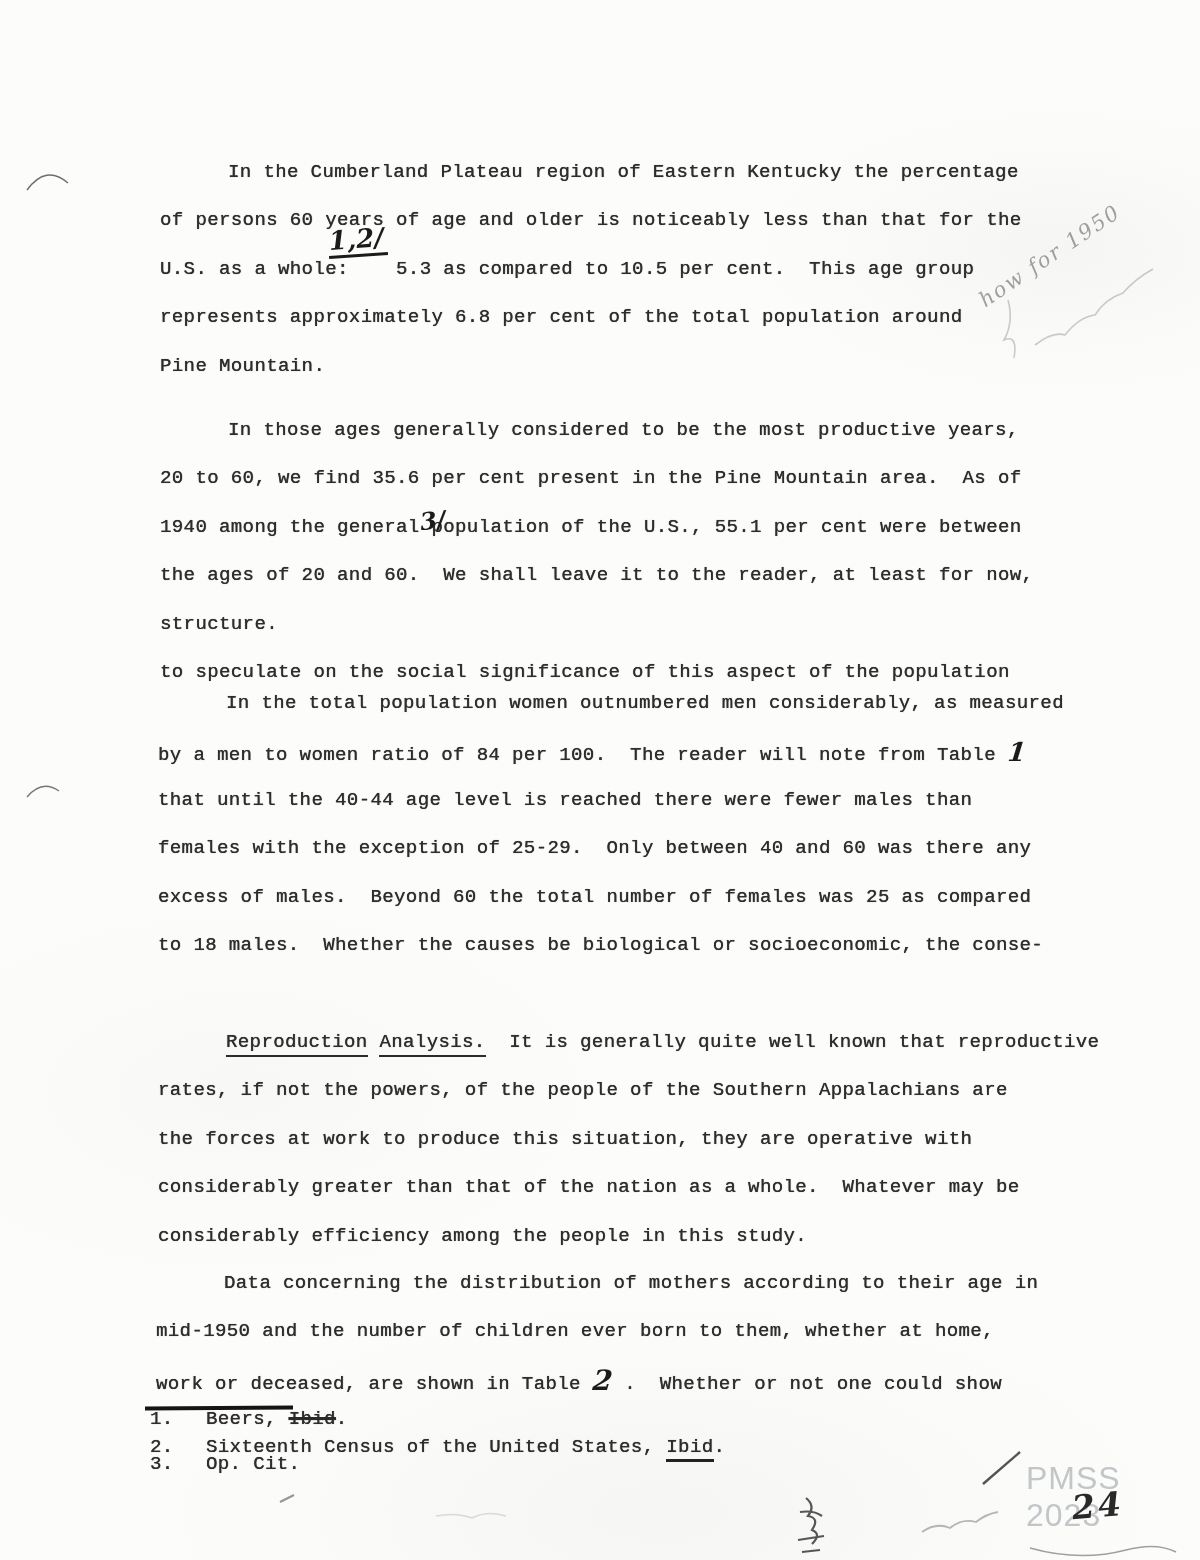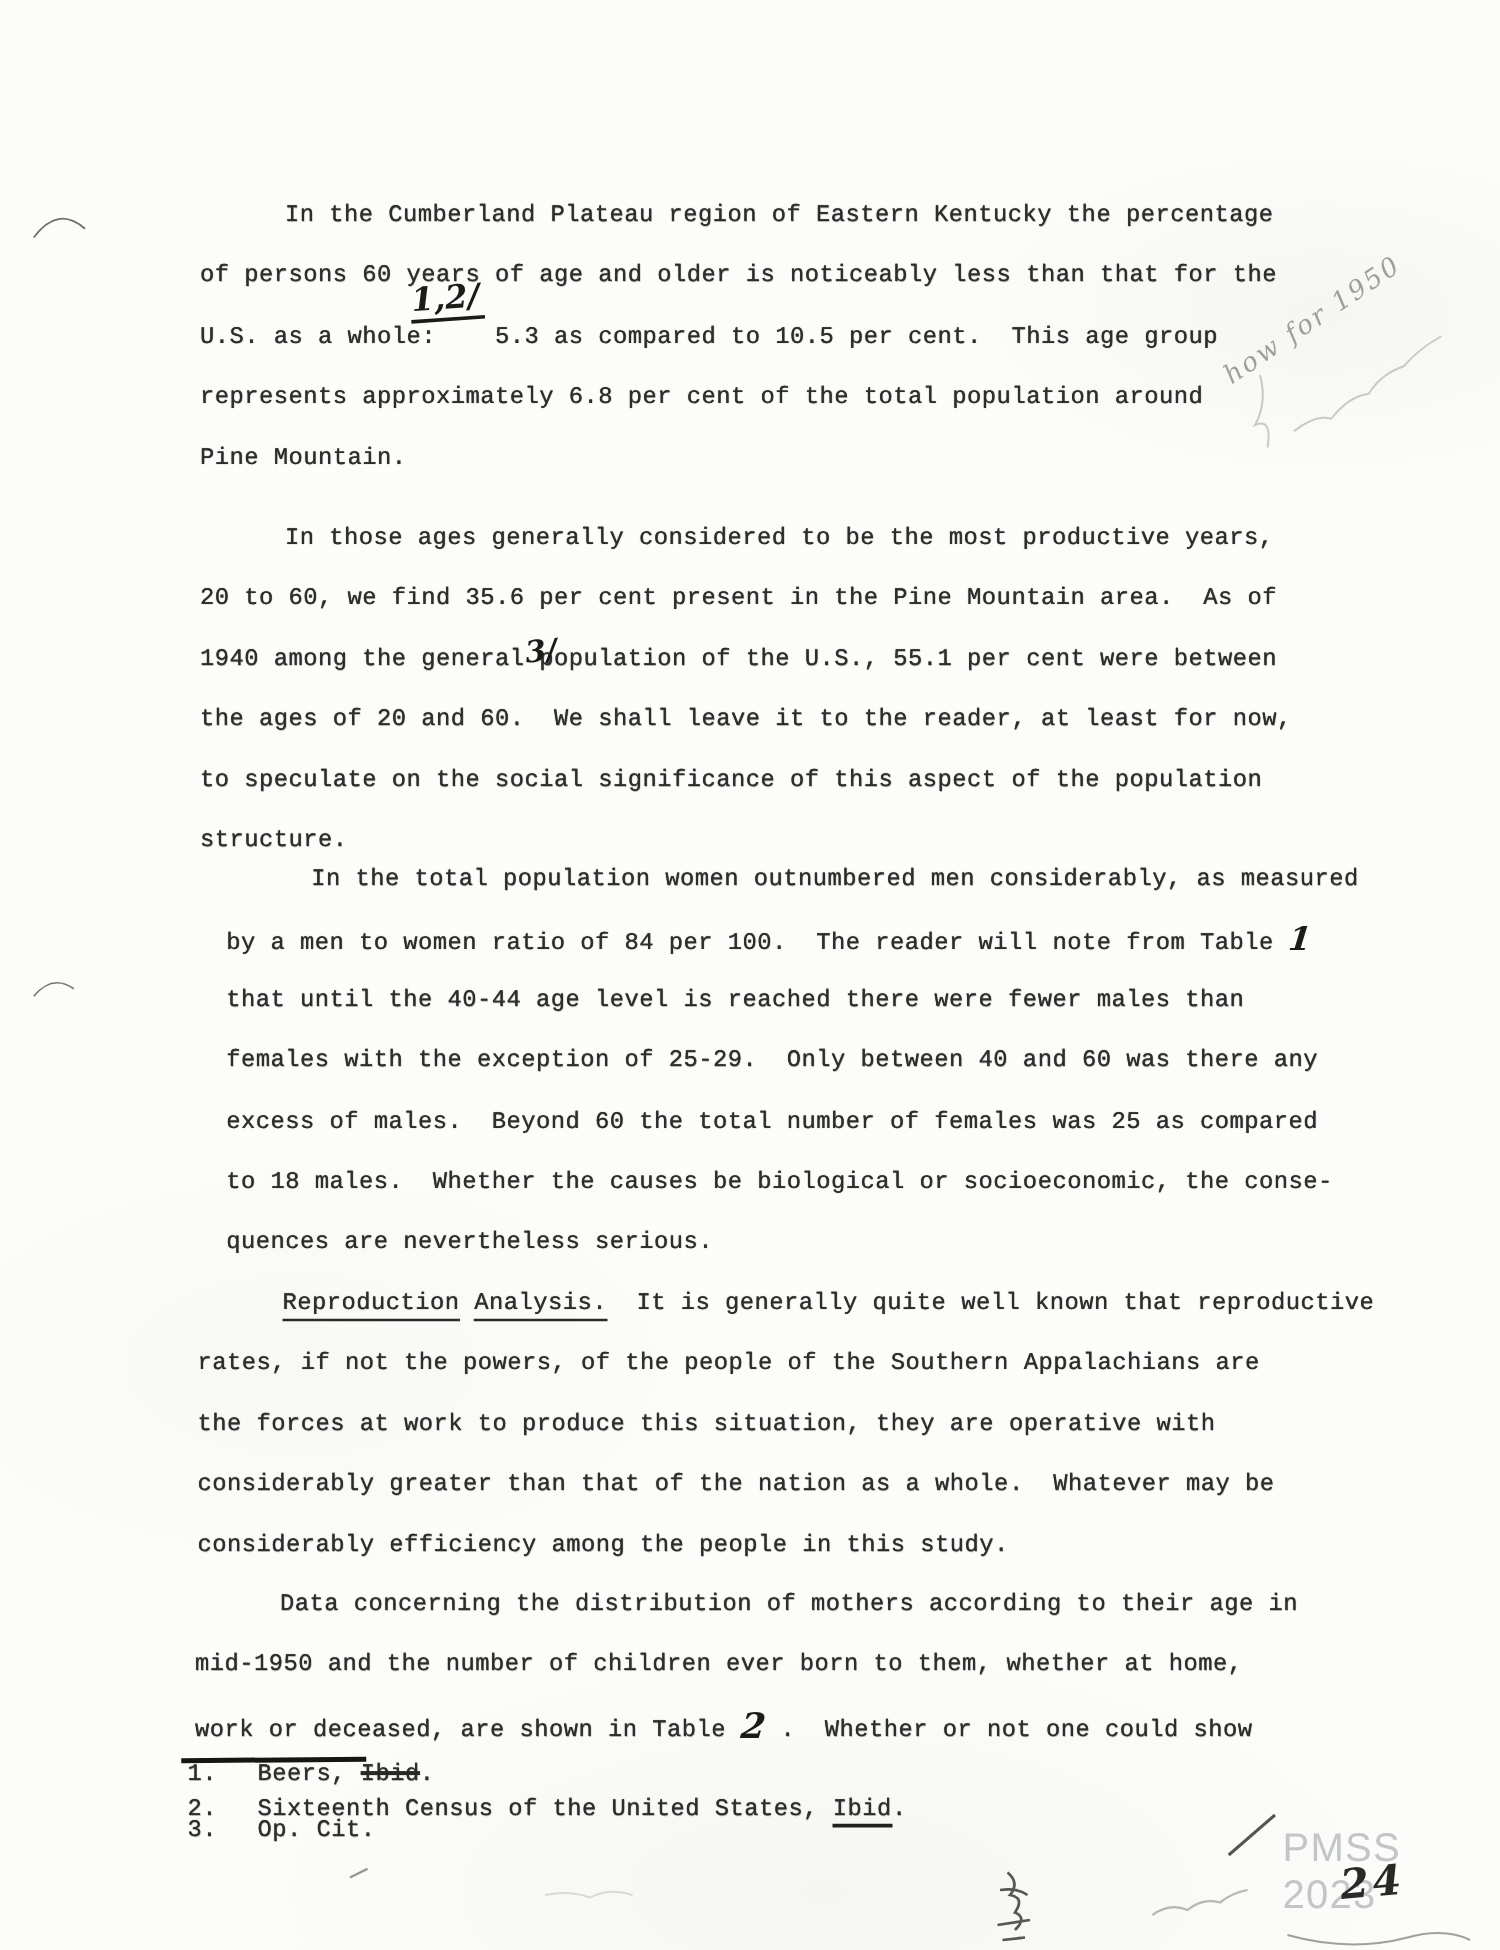--- a/index.html
+++ b/index.html
@@ -106,34 +106,33 @@
     <div class="line" style="padding-left:-8px">Pine Mountain.</div>
   </div>
 
   <span class="hw fnref" style="left:328px;top:224px;">1,2/</span>
 
   <div class="tw para" style="left:160px;top:406px;">
     <div class="line indent">In those ages generally considered to be the most productive years,</div>
     <div class="line">20 to 60, we find 35.6 per cent present in the Pine Mountain area.  As of</div>
     <div class="line">1940 among the general population of the U.S., 55.1 per cent were between</div>
     <div class="line">the ages of 20 and 60.  We shall leave it to the reader, at least for now,</div>
+    <div class="line">structure.</div>
     <div class="line">to speculate on the social significance of this aspect of the population</div>
-    <div class="line">structure.</div>
   </div>
 
   <span class="hw fnref3" style="left:420px;top:506px;">3/</span>
 
-  <div class="tw para" style="left:158px;top:679px;margin-left:23px;">
+  <div class="tw para" style="left:158px;top:679px;">
     <div class="line indent">In the total population women outnumbered men considerably, as measured</div>
     <div class="line"><span>by a men to women ratio of 84 per 100.  The reader will note from Table </span><span class="hw-inline">1</span></div>
     <div class="line">that until the 40-44 age level is reached there were fewer males than</div>
     <div class="line">females with the exception of 25-29.  Only between 40 and 60 was there any</div>
     <div class="line">excess of males.  Beyond 60 the total number of females was 25 as compared</div>
     <div class="line">to 18 males.  Whether the causes be biological or socioeconomic, the conse-</div>
-    <div class="line">quences are nevertheless serious.</div>
   </div>
 
   <div class="tw para" style="left:158px;top:1018px;">
     <div class="line indent"><span class="ul">Reproduction</span><span> </span><span class="ul">Analysis.</span><span>  It is generally quite well known that reproductive</span></div>
     <div class="line">rates, if not the powers, of the people of the Southern Appalachians are</div>
     <div class="line">the forces at work to produce this situation, they are operative with</div>
     <div class="line">considerably greater than that of the nation as a whole.  Whatever may be</div>
     <div class="line">considerably efficiency among the people in this study.</div>
   </div>
 

